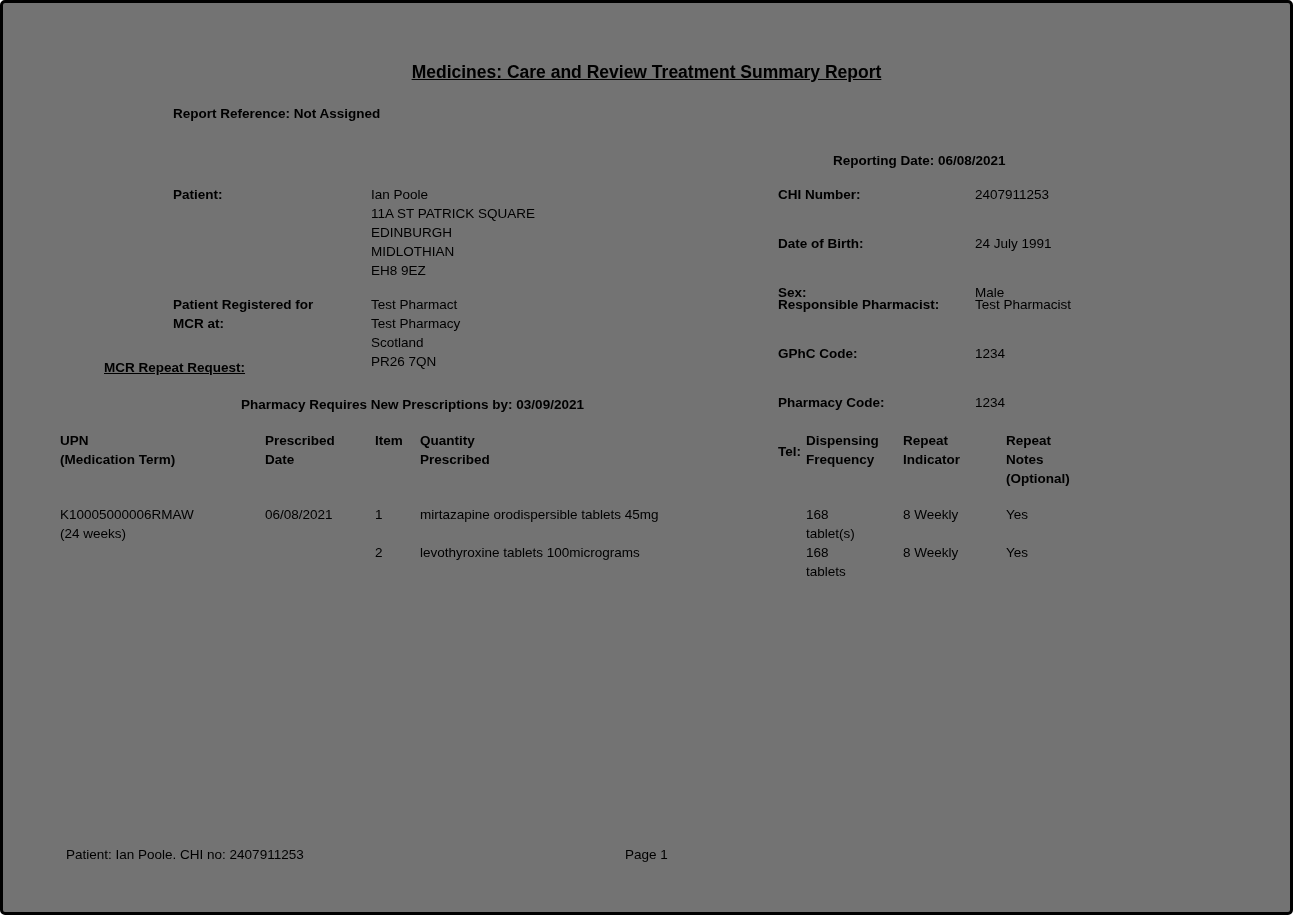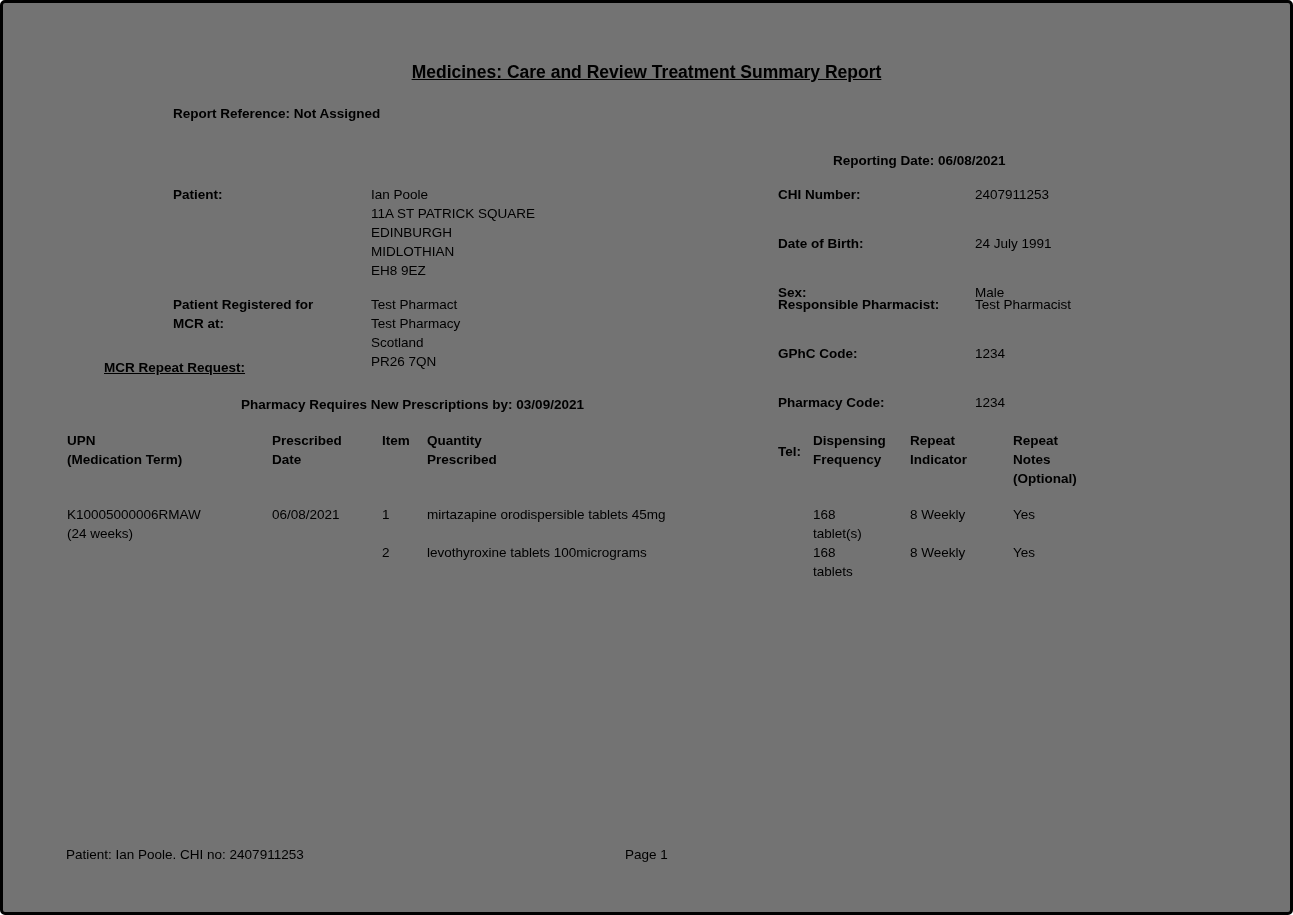--- a/index.html
+++ b/index.html
@@ -39,21 +39,20 @@
     display: grid;
     margin-top: 30px;
   }
   .kv-left { grid-template-columns: 198px auto; }
   .kv-right { grid-template-columns: 197px auto; }
   .underlined { text-decoration: underline; }
   .rtable { width: 1186px; }
   .trow {
     display: grid;
     grid-template-columns: 205px 110px 45px 386px 97px 103px 85px auto;
-    margin-left: 7px;
   }
   .thead { font-weight: bold; }
   .rows-block { margin-top: 17px; }
   .footer-text { font-size: 13.5px; }
 </style>
 </head>
 <body>
 
 <div class="page">
 

